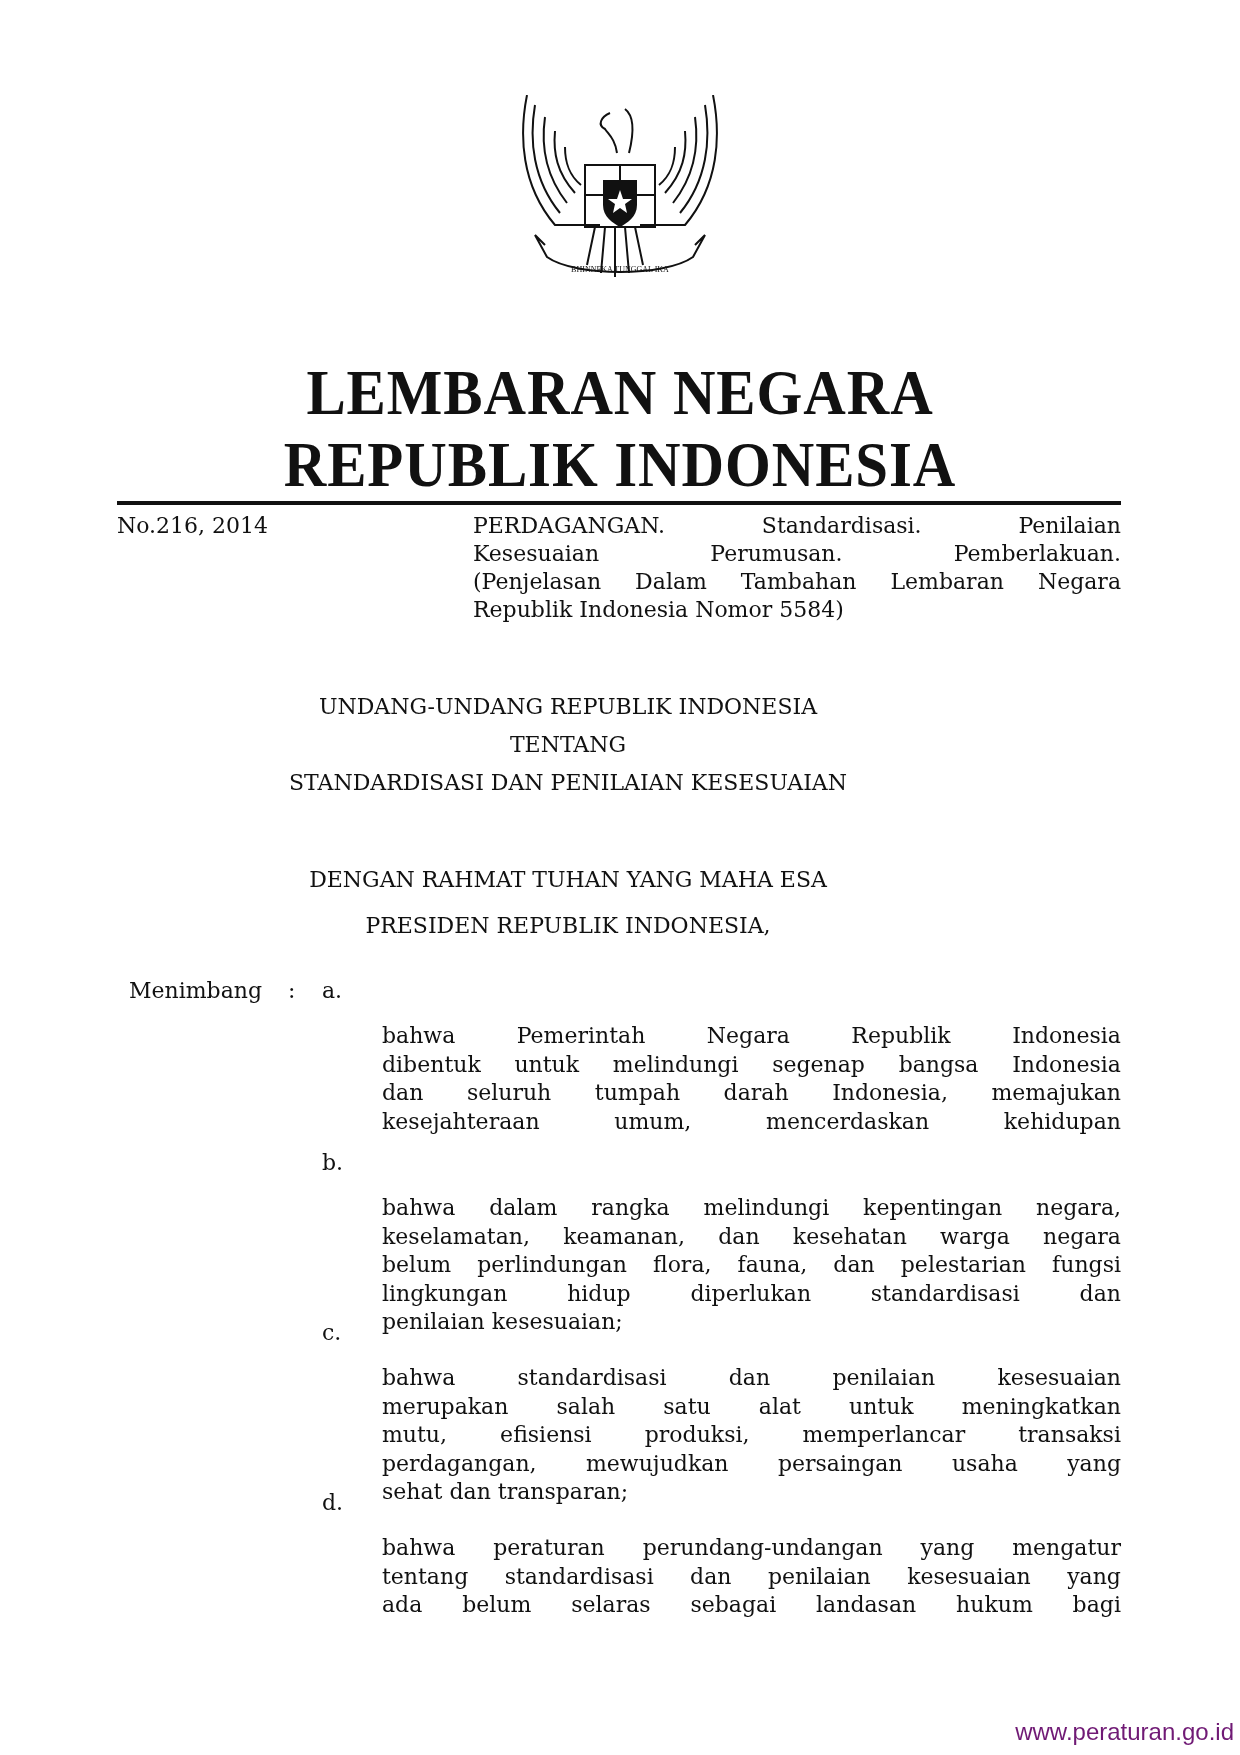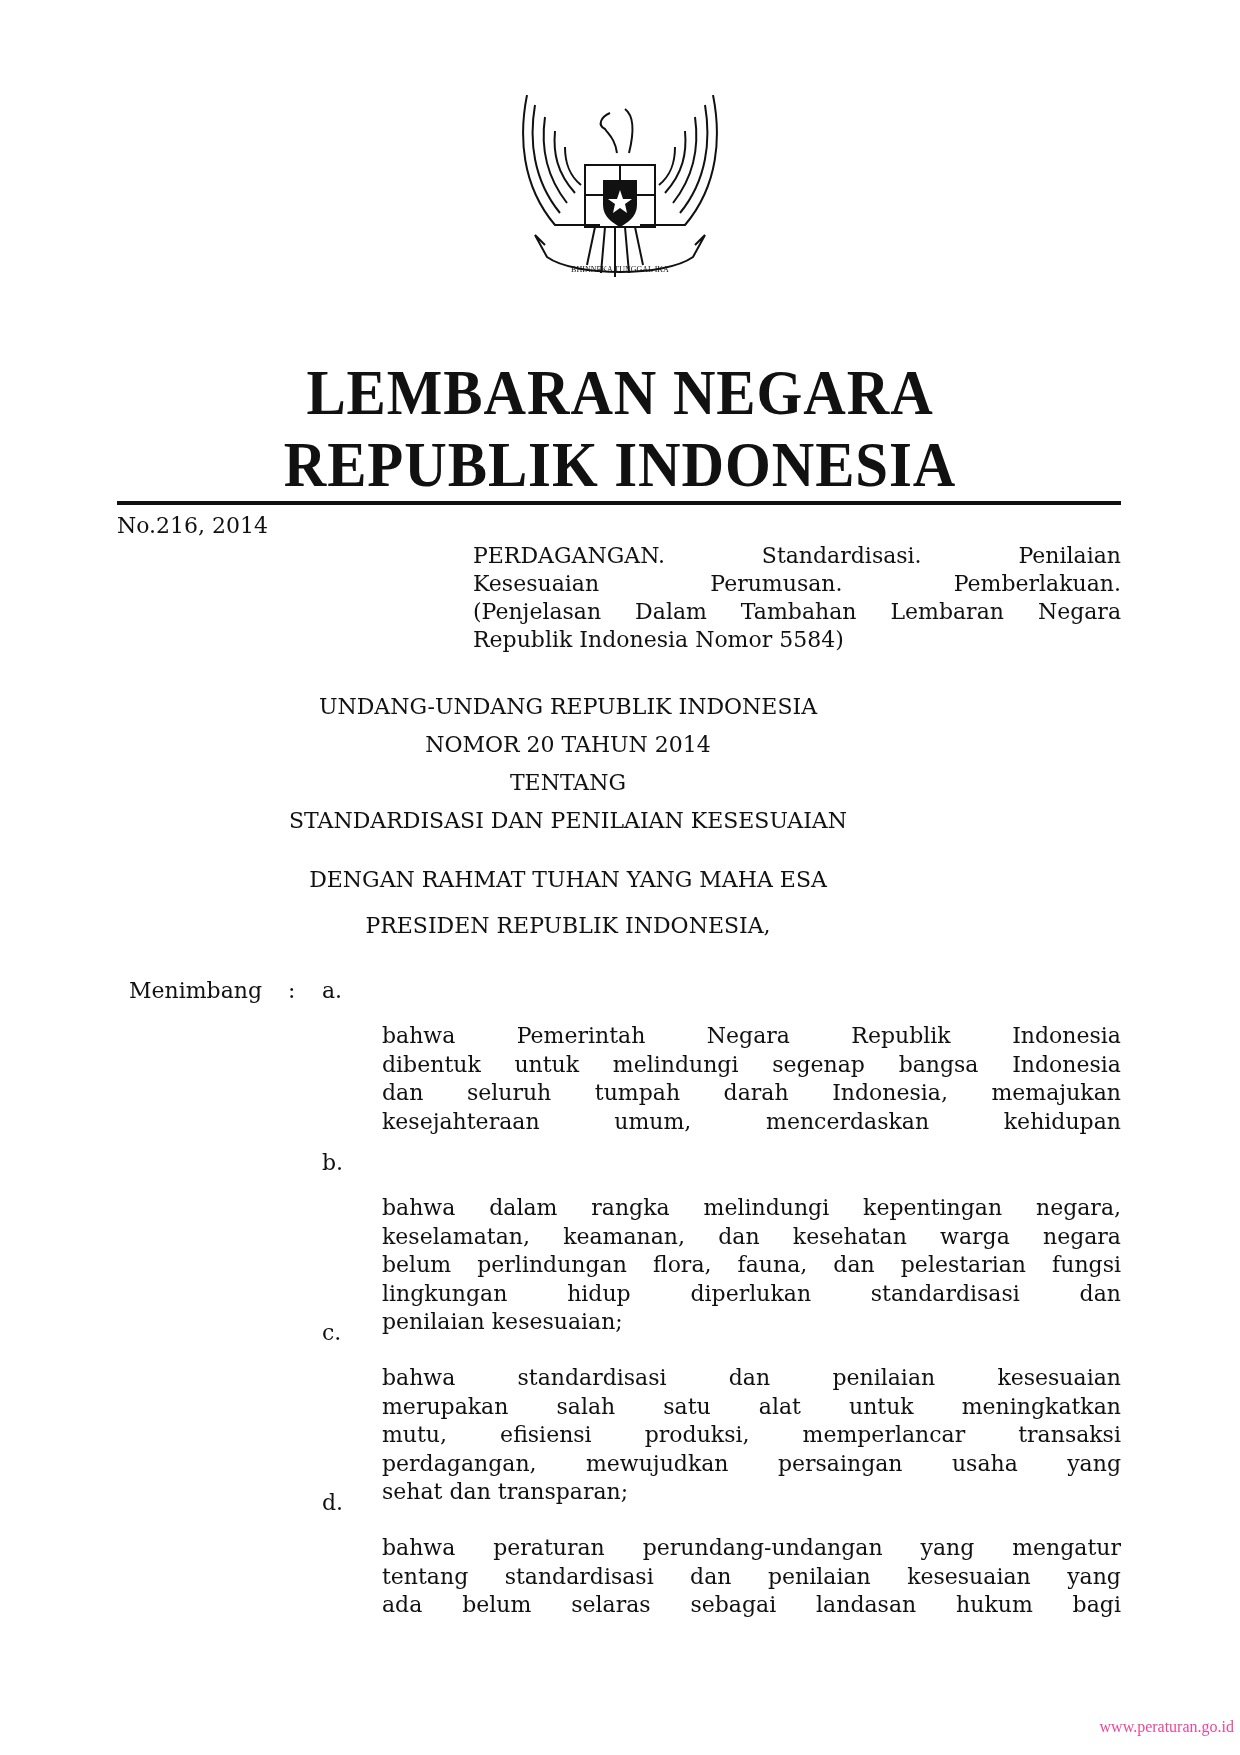--- a/index.html
+++ b/index.html
@@ -56,21 +56,21 @@
     .item-text {
       position: absolute; left: 265px; width: 739px; top: 0;
       line-height: 28.5px;
       margin-top: 44px;
     }
     .item-text .jl { display: block; text-align: justify; text-align-last: justify; white-space: nowrap; }
     .item-text .jl.flex { display: flex; justify-content: space-between; white-space: nowrap; }
     .item-text .ll { display: block; text-align: left; white-space: nowrap; }
     .watermark {
       position: absolute; right: 6px; top: 1718px;
-      font-family: Liberation Serif, serif; font-size: 16px; color: #ec4899;
+      font-family: Liberation Sans, sans-serif; font-size: 24px; color: #701a75;
     }
   </style>
 </head>
 <body>
 
 <div class="emblem">
   <svg viewBox="0 0 210 205" width="210" height="205">
     <g fill="none" stroke="#111" stroke-width="2">
 
       <path d="M12 0 C4 40 6 90 40 130 L85 130"></path>
@@ -101,37 +101,36 @@
     <text x="105" y="177" text-anchor="middle" font-size="8" font-family="Liberation Serif, serif" fill="#111">BHINNEKA TUNGGAL IKA</text>
   </svg>
 </div>
 
 <div class="masthead mast1">LEMBARAN NEGARA</div>
 <div class="masthead mast2">REPUBLIK INDONESIA</div>
 <div class="rule"></div>
 
 <div class="meta-no">No.216, 2014</div>
 <div class="meta-desc" id="gazette-desc">
-    <span class="jl flex" style="display: flex; justify-content: space-between; margin-top: 30px;">
+    <span class="jl flex" style="display: flex; justify-content: space-between;">
       <span>PERDAGANGAN.</span>
       <span>Standardisasi.</span>
       <span>Penilaian</span>
     </span>
     <span class="jl flex" style="display: flex; justify-content: space-between;">
       <span>Kesesuaian</span>
       <span>Perumusan.</span>
       <span>Pemberlakuan.</span>
     </span>
     <span class="jl" style="white-space: nowrap; display: block;">(Penjelasan Dalam Tambahan Lembaran Negara</span>
     <span class="ll" style="display: block;">Republik Indonesia Nomor 5584)</span>
   </div>
 
 <div class="center-block title-block">
   <div>UNDANG-UNDANG REPUBLIK INDONESIA</div>
-  <div>NOMOR 20 TAHUN 2014</div>
   <div>TENTANG</div>
   <div>STANDARDISASI DAN PENILAIAN KESESUAIAN</div>
 </div>
 
 <div class="center-block opening-block">
   <div>DENGAN RAHMAT TUHAN YANG MAHA ESA</div>
   <div>PRESIDEN REPUBLIK INDONESIA,</div>
 </div>
 
 <div class="consider" id="consider">

